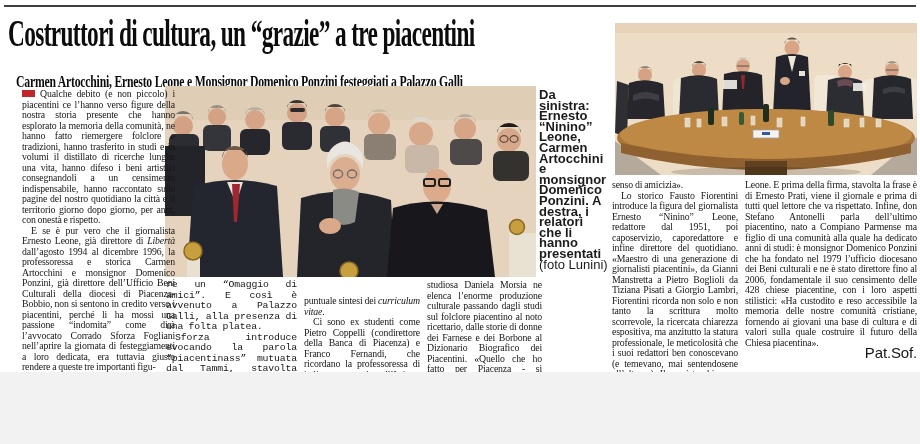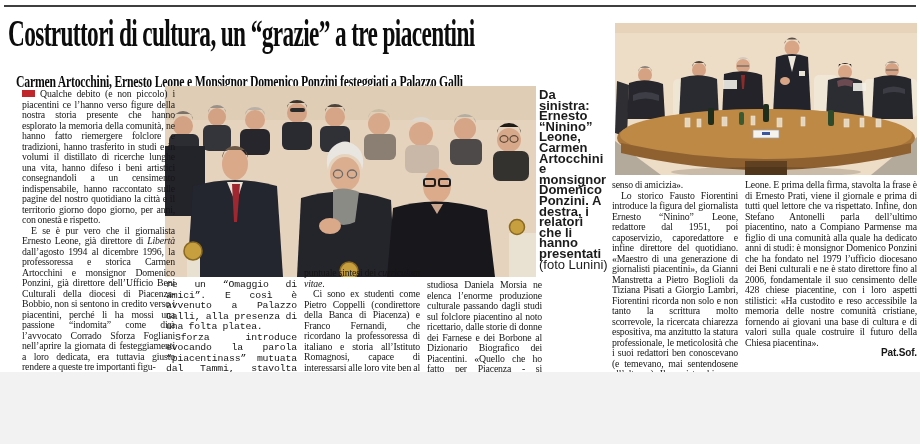--- a/index.html
+++ b/index.html
@@ -13,31 +13,31 @@
   #subhead{left:8px;top:58px;white-space:nowrap;}
   #subhead span{display:inline-block;font-size:16.5px;font-weight:bold;letter-spacing:-0.3px;
         transform:scaleX(0.71);transform-origin:left center;color:#0c0c0c;}
   .col{font-size:9.8px;line-height:10.5px;text-align:justify;overflow:hidden;
        letter-spacing:-0.15px;word-spacing:-0.4px;hyphens:auto;}
   .col p{margin:0;}
   .col p.indent{text-indent:9px;}
   .marker{display:inline-block;width:13px;height:7px;background:#c0272d;margin-right:5px;}
   #col1{left:22px;top:89px;width:153px;height:318px;}
   #col2{left:166px;top:280px;width:131px;height:127px;font-family:Liberation Mono, monospace;}
-  #col3{left:304px;top:268px;width:116px;height:127px;}
+  #col3{left:304px;top:296px;width:116px;height:127px;}
   #col4{left:427px;top:280px;width:115px;height:127px;}
   #col5{left:612px;top:180px;width:126px;height:234px;}
   #col6{left:745px;top:180px;width:172px;height:234px;}
   #photo-left{left:165px;top:86px;width:371px;height:191px;}
   #photo-right{left:615px;top:23px;width:302px;height:152px;}
   #caption{left:539px;top:90px;width:70px;font-family:"Liberation Sans", sans-serif;
            font-size:13px;line-height:10.6px;font-weight:bold;color:#1b1b1b;}
   #caption .credit{font-weight:normal;}
-  .byline{text-align:right;font-family:"Liberation Sans", sans-serif;font-weight:bold;
-          font-size:10px;margin-top:2px;}
+  .byline{text-align:right;font-family:"Liberation Sans", sans-serif;font-weight:normal;
+          font-size:15px;margin-top:2px;}
   #footer-note{right:6px;top:410px;font-family:"DejaVu Serif", serif;font-style:italic;
           font-weight:bold;font-size:25px;color:#101010;letter-spacing:0;}
   svg{display:block;}
 </style>
 </head>
 <body>
 
 <div id="page">
 
   <div id="top-rule" class="abs"></div>

